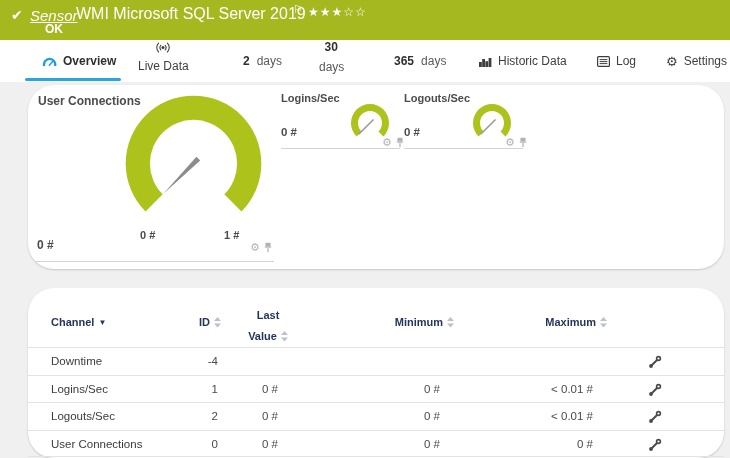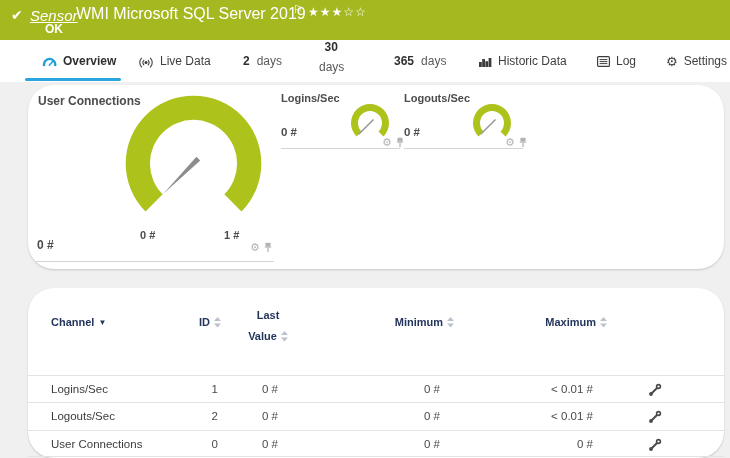--- a/index.html
+++ b/index.html
@@ -18,21 +18,21 @@
   .topbar .flag  { position:absolute; left:293px; top:3px; font-size:11px; }
   .topbar .stars { position:absolute; left:308px; top:5px; font-size:12px; letter-spacing:1px; cursor:pointer; }
   .topbar .status{ position:absolute; left:45px; top:22px; font-size:12px; font-weight:bold; }
   
   .tabbar { position:absolute; left:0; top:40px; width:730px; height:42px; background:#ffffff; }
   .tab { position:absolute; top:0; height:100%; display:flex; align-items:center; gap:6px; font-size:12px; color:#3e3e3e; cursor:pointer; white-space:nowrap; }
   .tab .num { font-weight:bold; color:#2f2f2f; }
   .tab .unit { color:#5a5a5a; margin-left:1px; }
   .tab-overview { left:42px; color:#2f2f2f; font-weight:bold; }
   .tab-overview::after { content:""; position:absolute; left:-17px; bottom:1px; width:96px; height:3px; background:#2aa5de; border-radius:2px; }
-  .tab-live { left:138px; }
+  .tab-live { left:138px;flex-direction:column; }
   .tab-2d { left:243px; }
   .tab-30d { left:318px;flex-direction:column; }
   .tab-365d { left:394px; }
   .tab-historic { left:479px; }
   .tab-log { left:597px; }
   .tab-settings { left:666px; }
   .gear-glyph { font-family:"DejaVu Sans", sans-serif; font-size:13px; color:#3d3d3d; }
   
   .card { position:absolute; background:#fff; box-shadow:0 1px 2px rgba(0,0,0,0.18);border-radius:26px; }
   .card-gauges { left:28px; top:85px; width:696px; height:184px; }
@@ -230,20 +230,33 @@
     </svg>
   </div>
   <div class="th th-max">
     <span>Maximum</span>
     <svg width="7" height="11" viewBox="0 0 7 11">
       <polygon points="3.5,0 7,4 0,4" fill="#bcc1ce"></polygon>
         <polygon points="0,6.5 7,6.5 3.5,10.5" fill="#bcc1ce"></polygon>
     </svg>
   </div>
 
+  <div class="trow r0">
+    <span class="c-channel">Downtime</span>
+    <span class="c-id">-4</span>
+    <span class="c-last"></span>
+    <span class="c-min"></span>
+    <span class="c-max"></span>
+    <svg class="c-edit" width="14" height="14" viewBox="0 0 14 14">
+      <line x1="3.5" y1="10.5" x2="9.5" y2="4.5" stroke="#4a4a4a" stroke-width="2"></line>
+      <circle cx="10.5" cy="3.5" r="2.7" fill="#4a4a4a"></circle>
+        <circle cx="10.5" cy="3.5" r="1.1" fill="#ffffff"></circle>
+      <circle cx="3" cy="11" r="1.9" fill="#4a4a4a"></circle>
+    </svg>
+  </div>
   <div class="trow r1">
     <span class="c-channel">Logins/Sec</span>
     <span class="c-id">1</span>
     <span class="c-last">0 #</span>
     <span class="c-min">0 #</span>
     <span class="c-max">&lt; 0.01 #</span>
     <svg class="c-edit" width="14" height="14" viewBox="0 0 14 14">
       <line x1="3.5" y1="10.5" x2="9.5" y2="4.5" stroke="#4a4a4a" stroke-width="2"></line>
       <circle cx="10.5" cy="3.5" r="2.7" fill="#4a4a4a"></circle>
         <circle cx="10.5" cy="3.5" r="1.1" fill="#ffffff"></circle>

